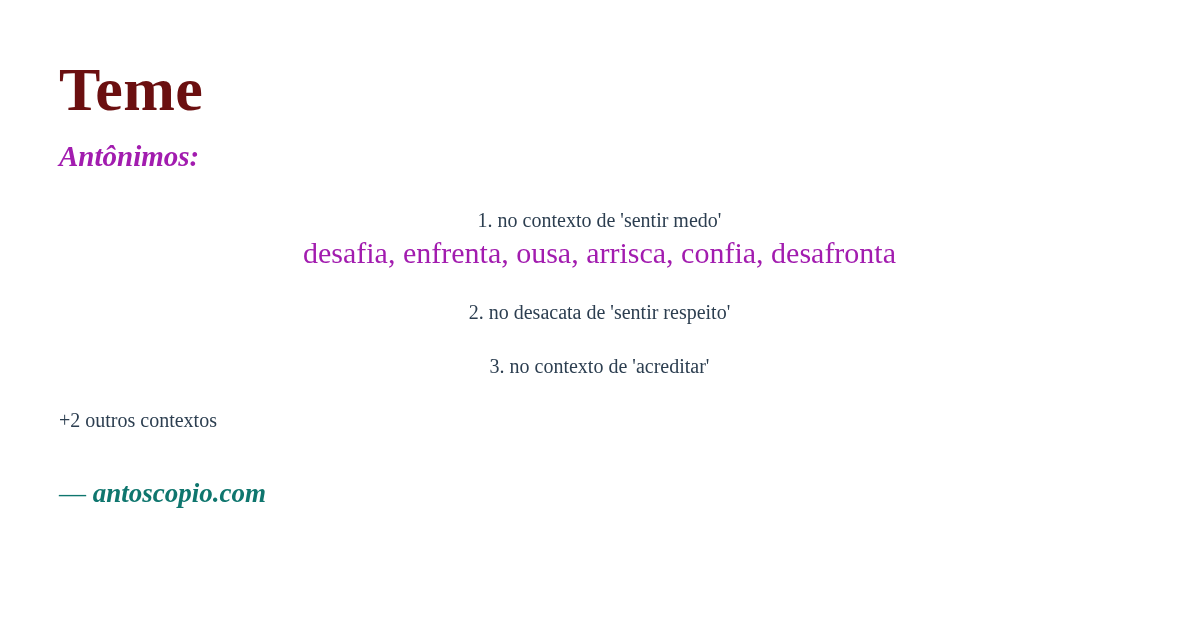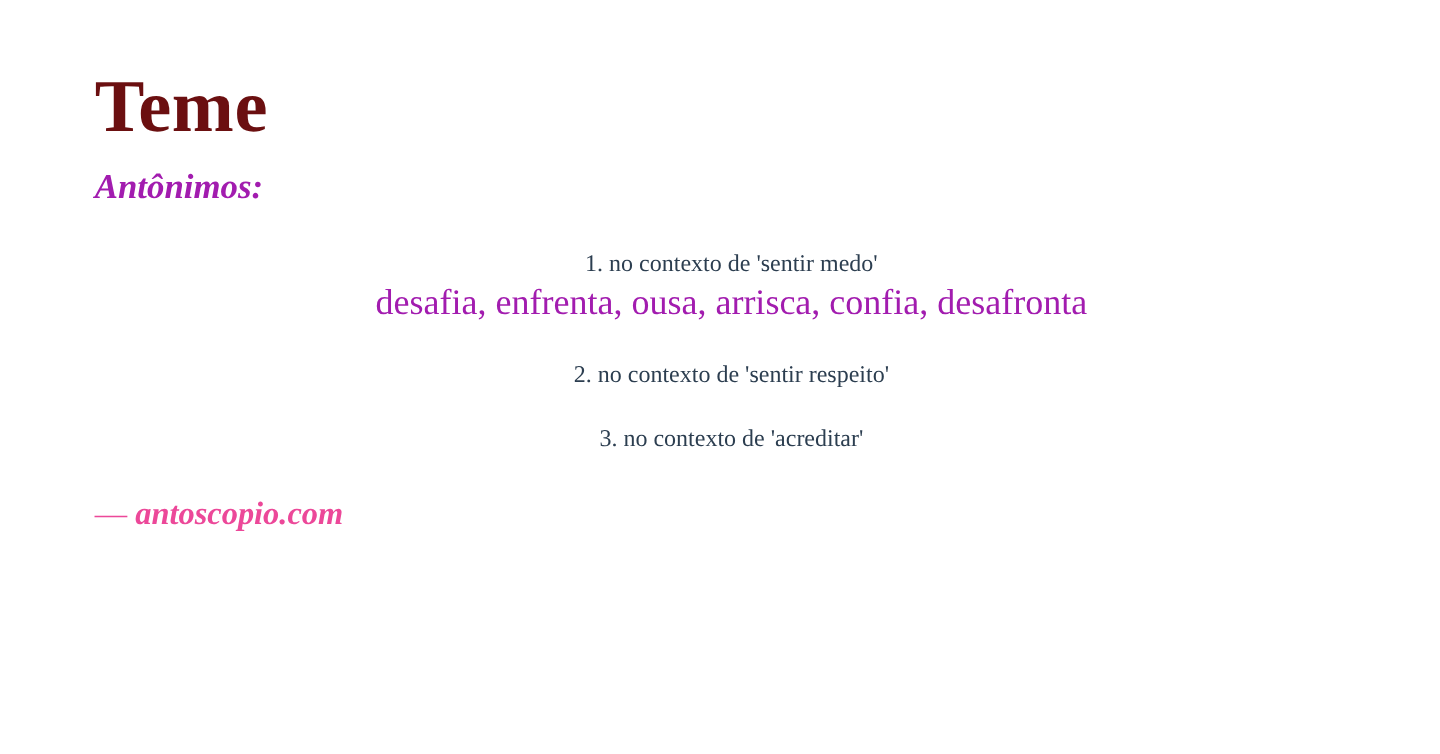--- a/index.html
+++ b/index.html
@@ -8,21 +8,21 @@
     background: #ffffff;
   }
   .card {
     position: relative;
     width: 1200px;
     height: 628px;
     background: #ffffff;
     overflow: hidden;
     font-family: "Liberation Serif", "DejaVu Serif", serif;
     box-sizing: border-box;
-    padding: 58px 60px 0 79px;
+    padding: 58px 60px 0 59px;
   }
   .headword {
     margin: 0;
     font-size: 62px;
     line-height: 1.0;
     font-weight: 700;
     color: #6b0f10;
     letter-spacing: 0.5px;
   }
   .antonyms-label {
@@ -52,24 +52,24 @@
     color: #a21caf;
     margin: 1px 0 0 0;
   }
   .more-contexts {
     font-size: 20px;
     line-height: 1.25;
     color: #2c3e50;
     margin-top: 29px;
   }
   .attribution {
-    margin-top: 33px;
+    margin-top: 44px;
     font-size: 27px;
     line-height: 1.2;
-    color: #ec4899;
+    color: #0f766e;
   }
   .attribution .site-name {
     font-style: italic;
     font-weight: 700;
   }
 </style>
 </head>
 <body>
 
 <div class="card">
@@ -79,25 +79,26 @@
   <h2 class="antonyms-label">Antônimos:</h2>
 
   <div class="sections">
 
     <section class="context-block">
       <div class="context-label"><span>1.</span> <span>no contexto de 'sentir medo'</span></div>
       <div class="context-words">desafia, enfrenta, ousa, arrisca, confia, desafronta</div>
     </section>
 
     <section class="context-block">
-      <div class="context-label"><span>2.</span> <span>no contexto de 'sentir respeito'</span></div>
+      <div class="context-label"><span>2.</span> <span>no desacata de 'sentir respeito'</span></div>
     </section>
 
     <section class="context-block">
       <div class="context-label"><span>3.</span> <span>no contexto de 'acreditar'</span></div>
     </section>
 
   </div>
 
+  <div class="more-contexts">+2 outros contextos</div>
 
   <div class="attribution"><span>—</span> <span class="site-name">antoscopio.com</span></div>
 
 </div>
 
 </body></html>

